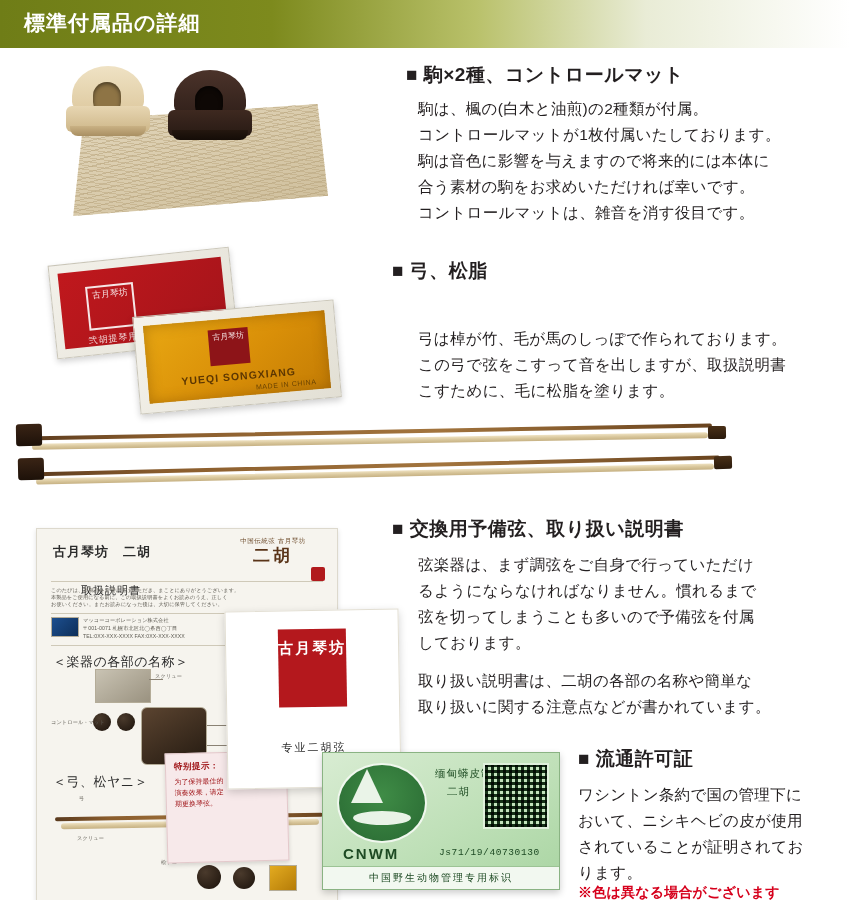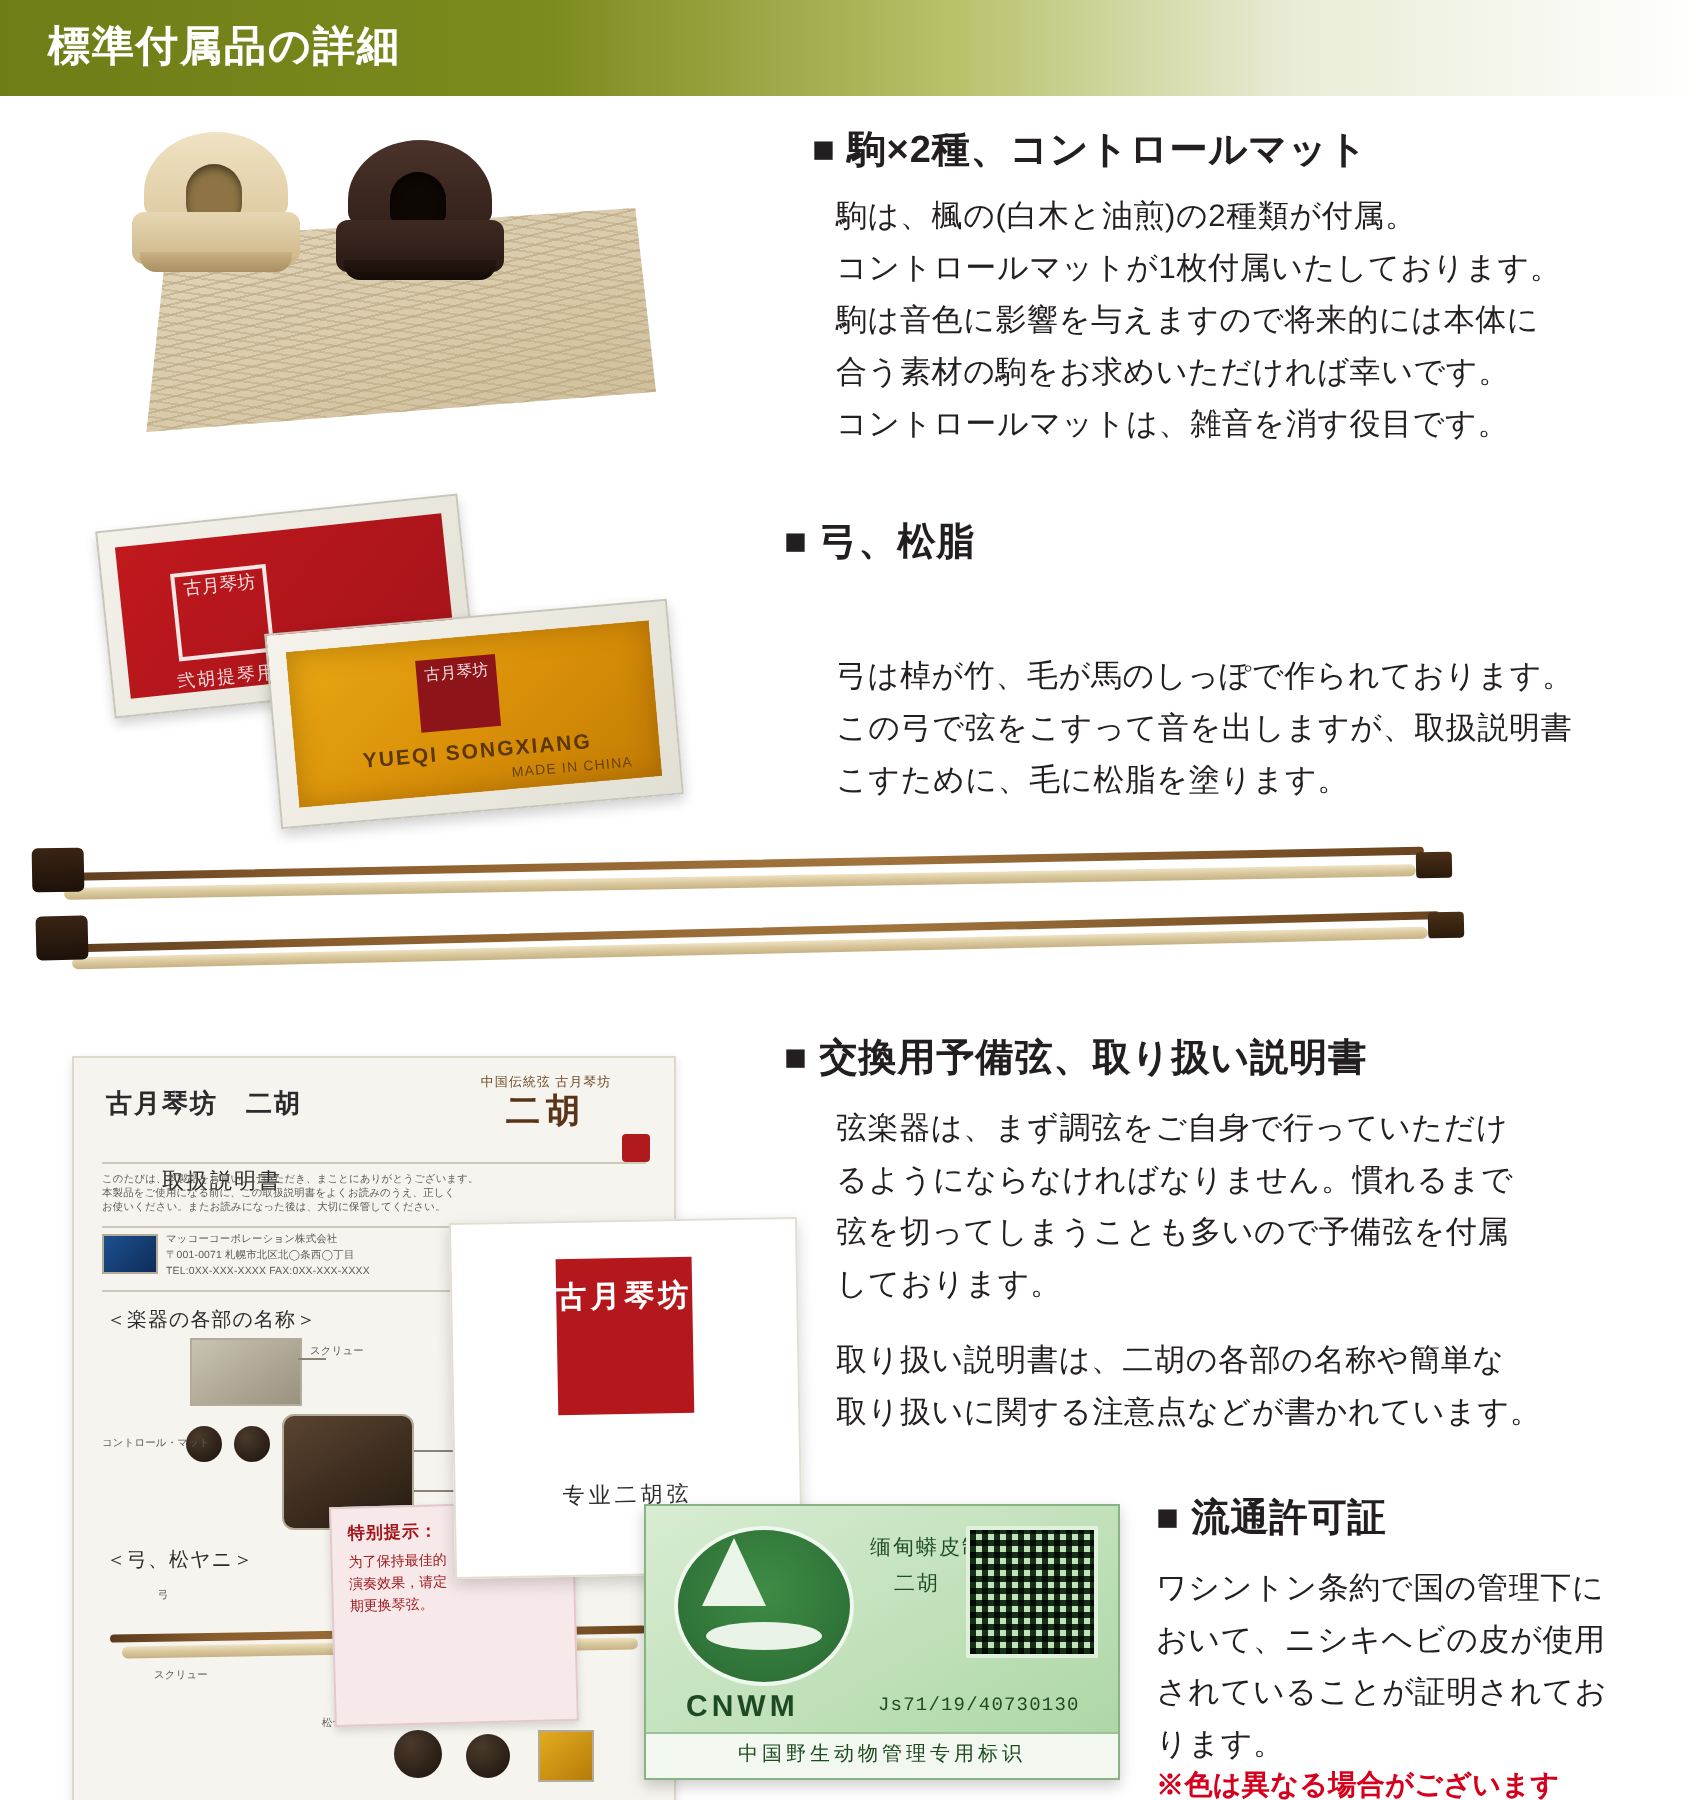--- a/index.html
+++ b/index.html
@@ -228,21 +228,21 @@
   .manual .rule {
     position: absolute; left: 14px; right: 14px;
     height: 1px; background: #cfc9b8;
   }
   .micro {
     position: absolute;
     font-size: 5.2px; line-height: 7px; color: #5d5a52;
     letter-spacing: .1px;
   }
   .m-section {
-    position: absolute; font-size: 10px; color: #2b2b2b; letter-spacing: .5px;
+    position: absolute; font-size: 13px; color: #2b2b2b; letter-spacing: .5px;
   }
   .mini-photo {
     position: absolute; background: linear-gradient(145deg,#c9c3b3,#9a9280);
     border: 1px solid #b4ac98;
   }
   .mini-dark {
     position: absolute; border-radius: 50%;
     background: radial-gradient(circle at 35% 30%, #4a3a2c, #1b120b);
   }
   .dia-line { position: absolute; background: #8a8274; height: 1px; }

